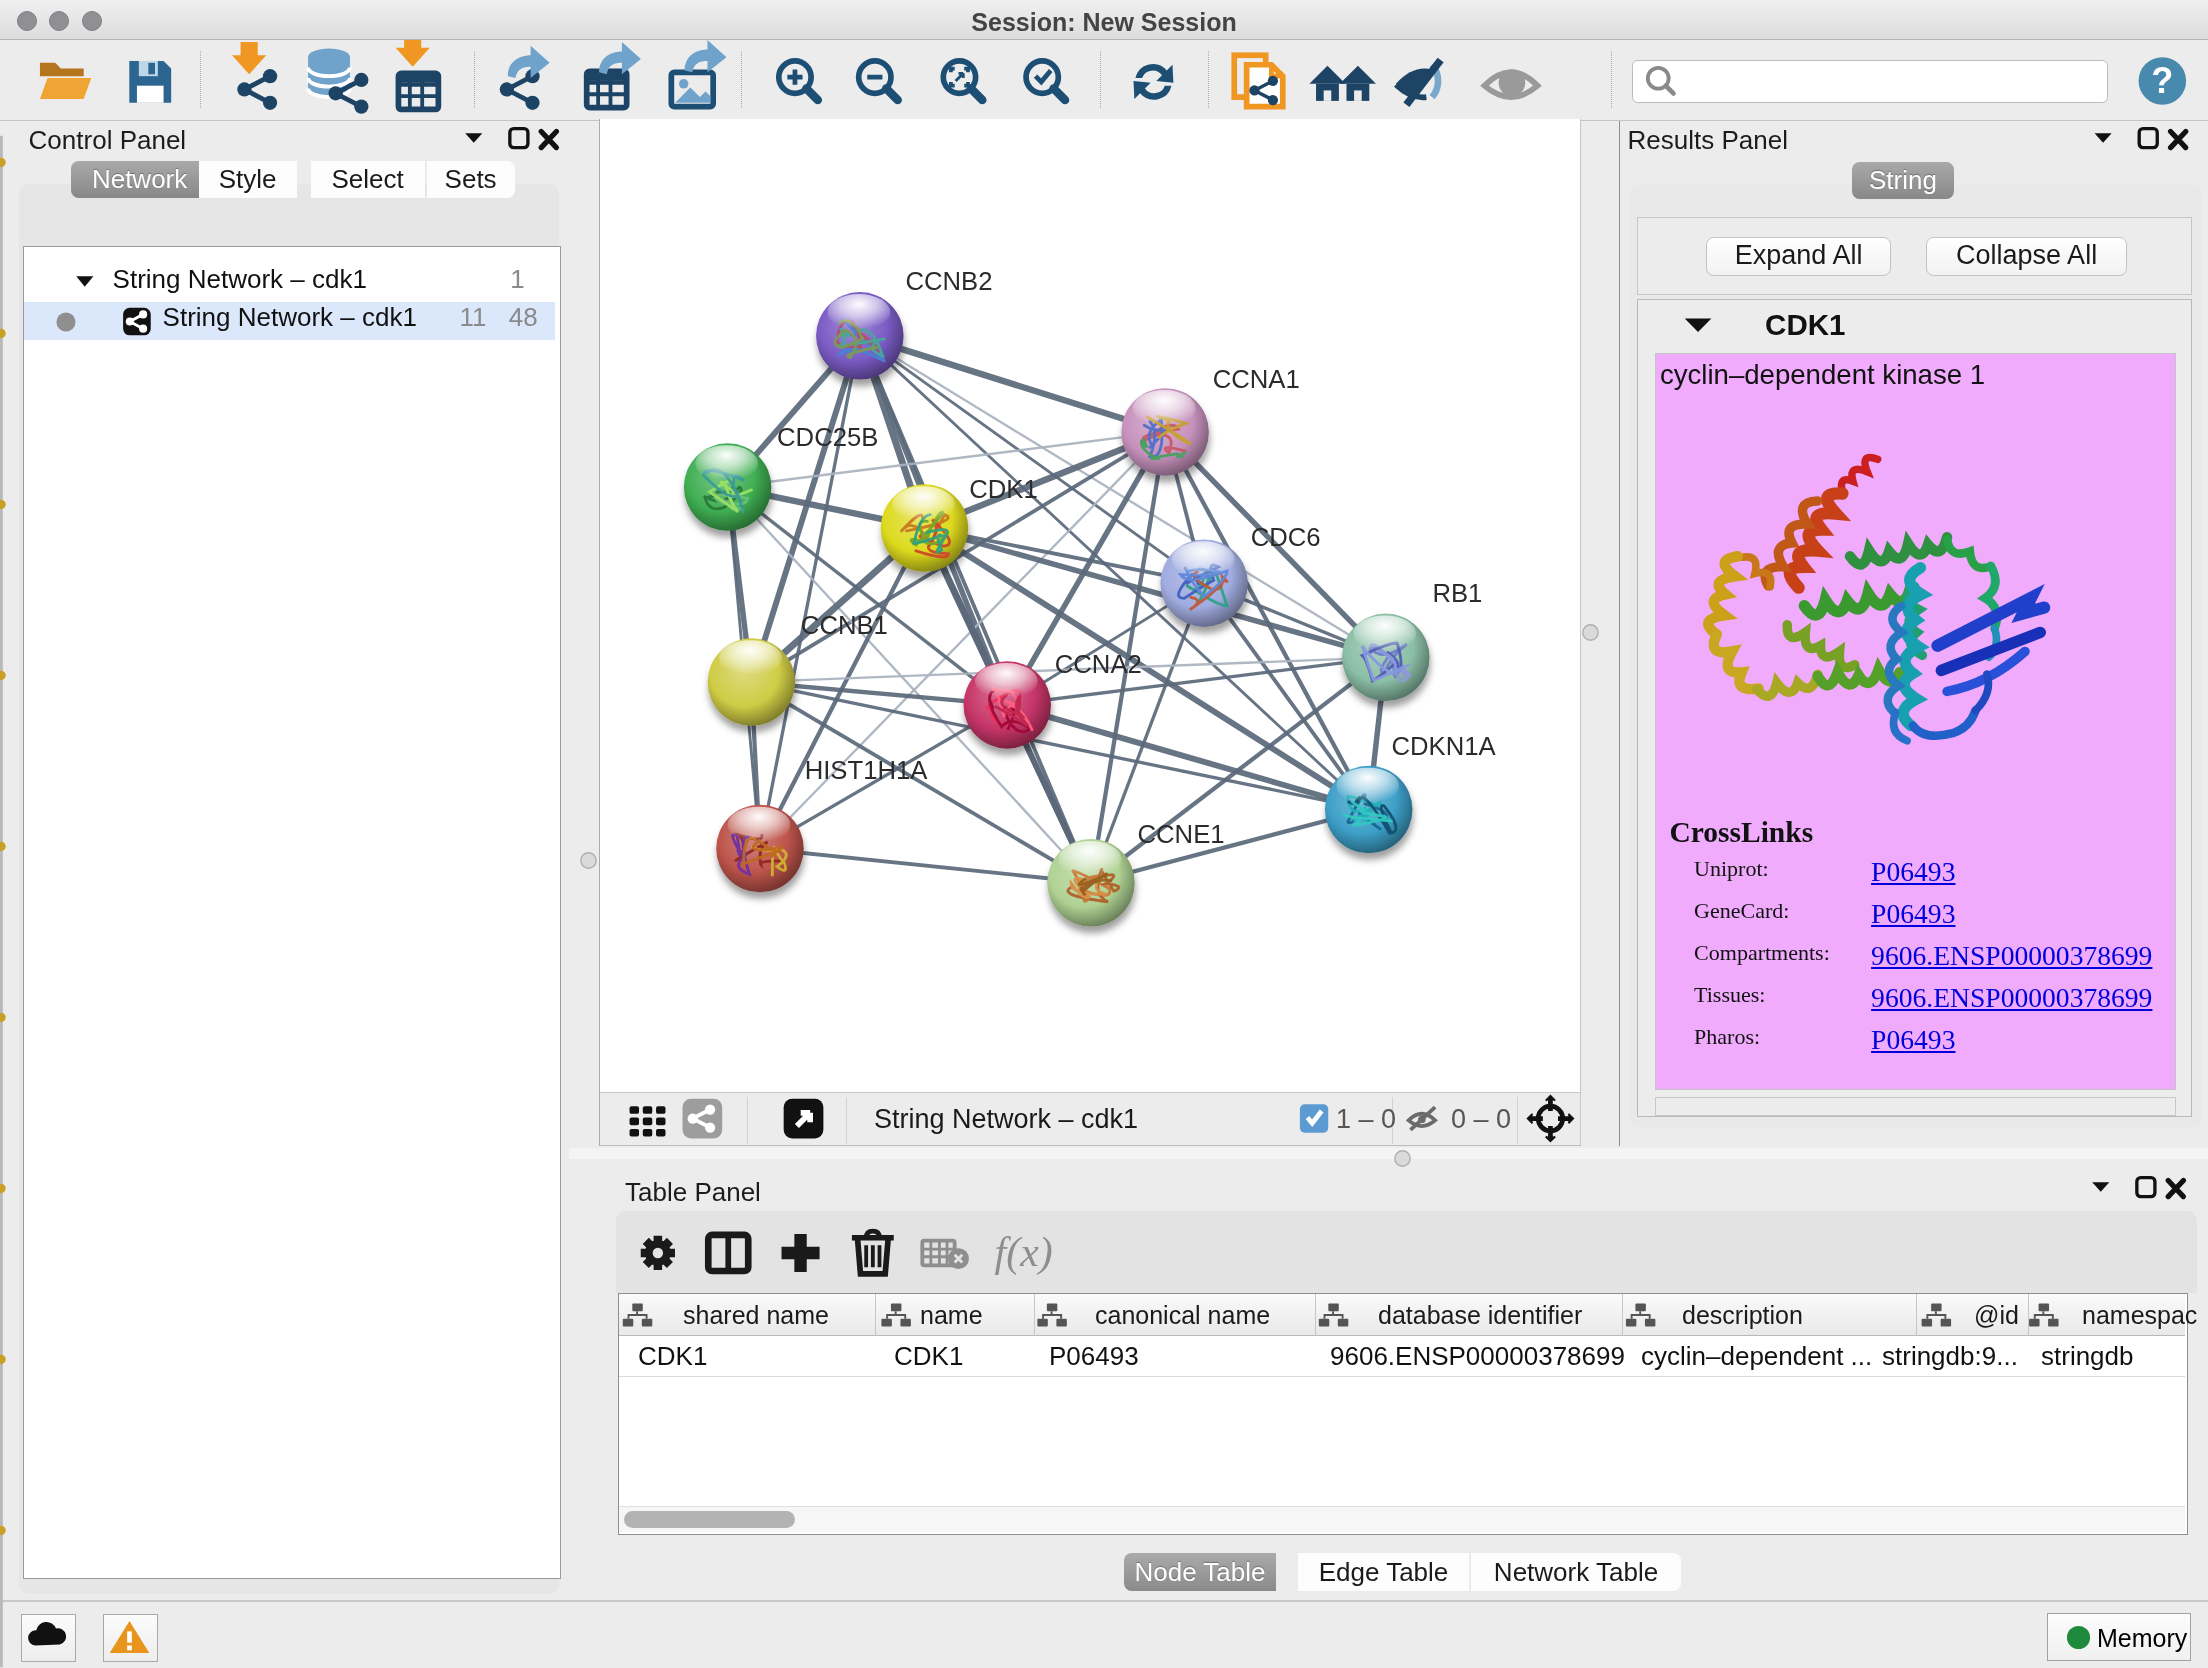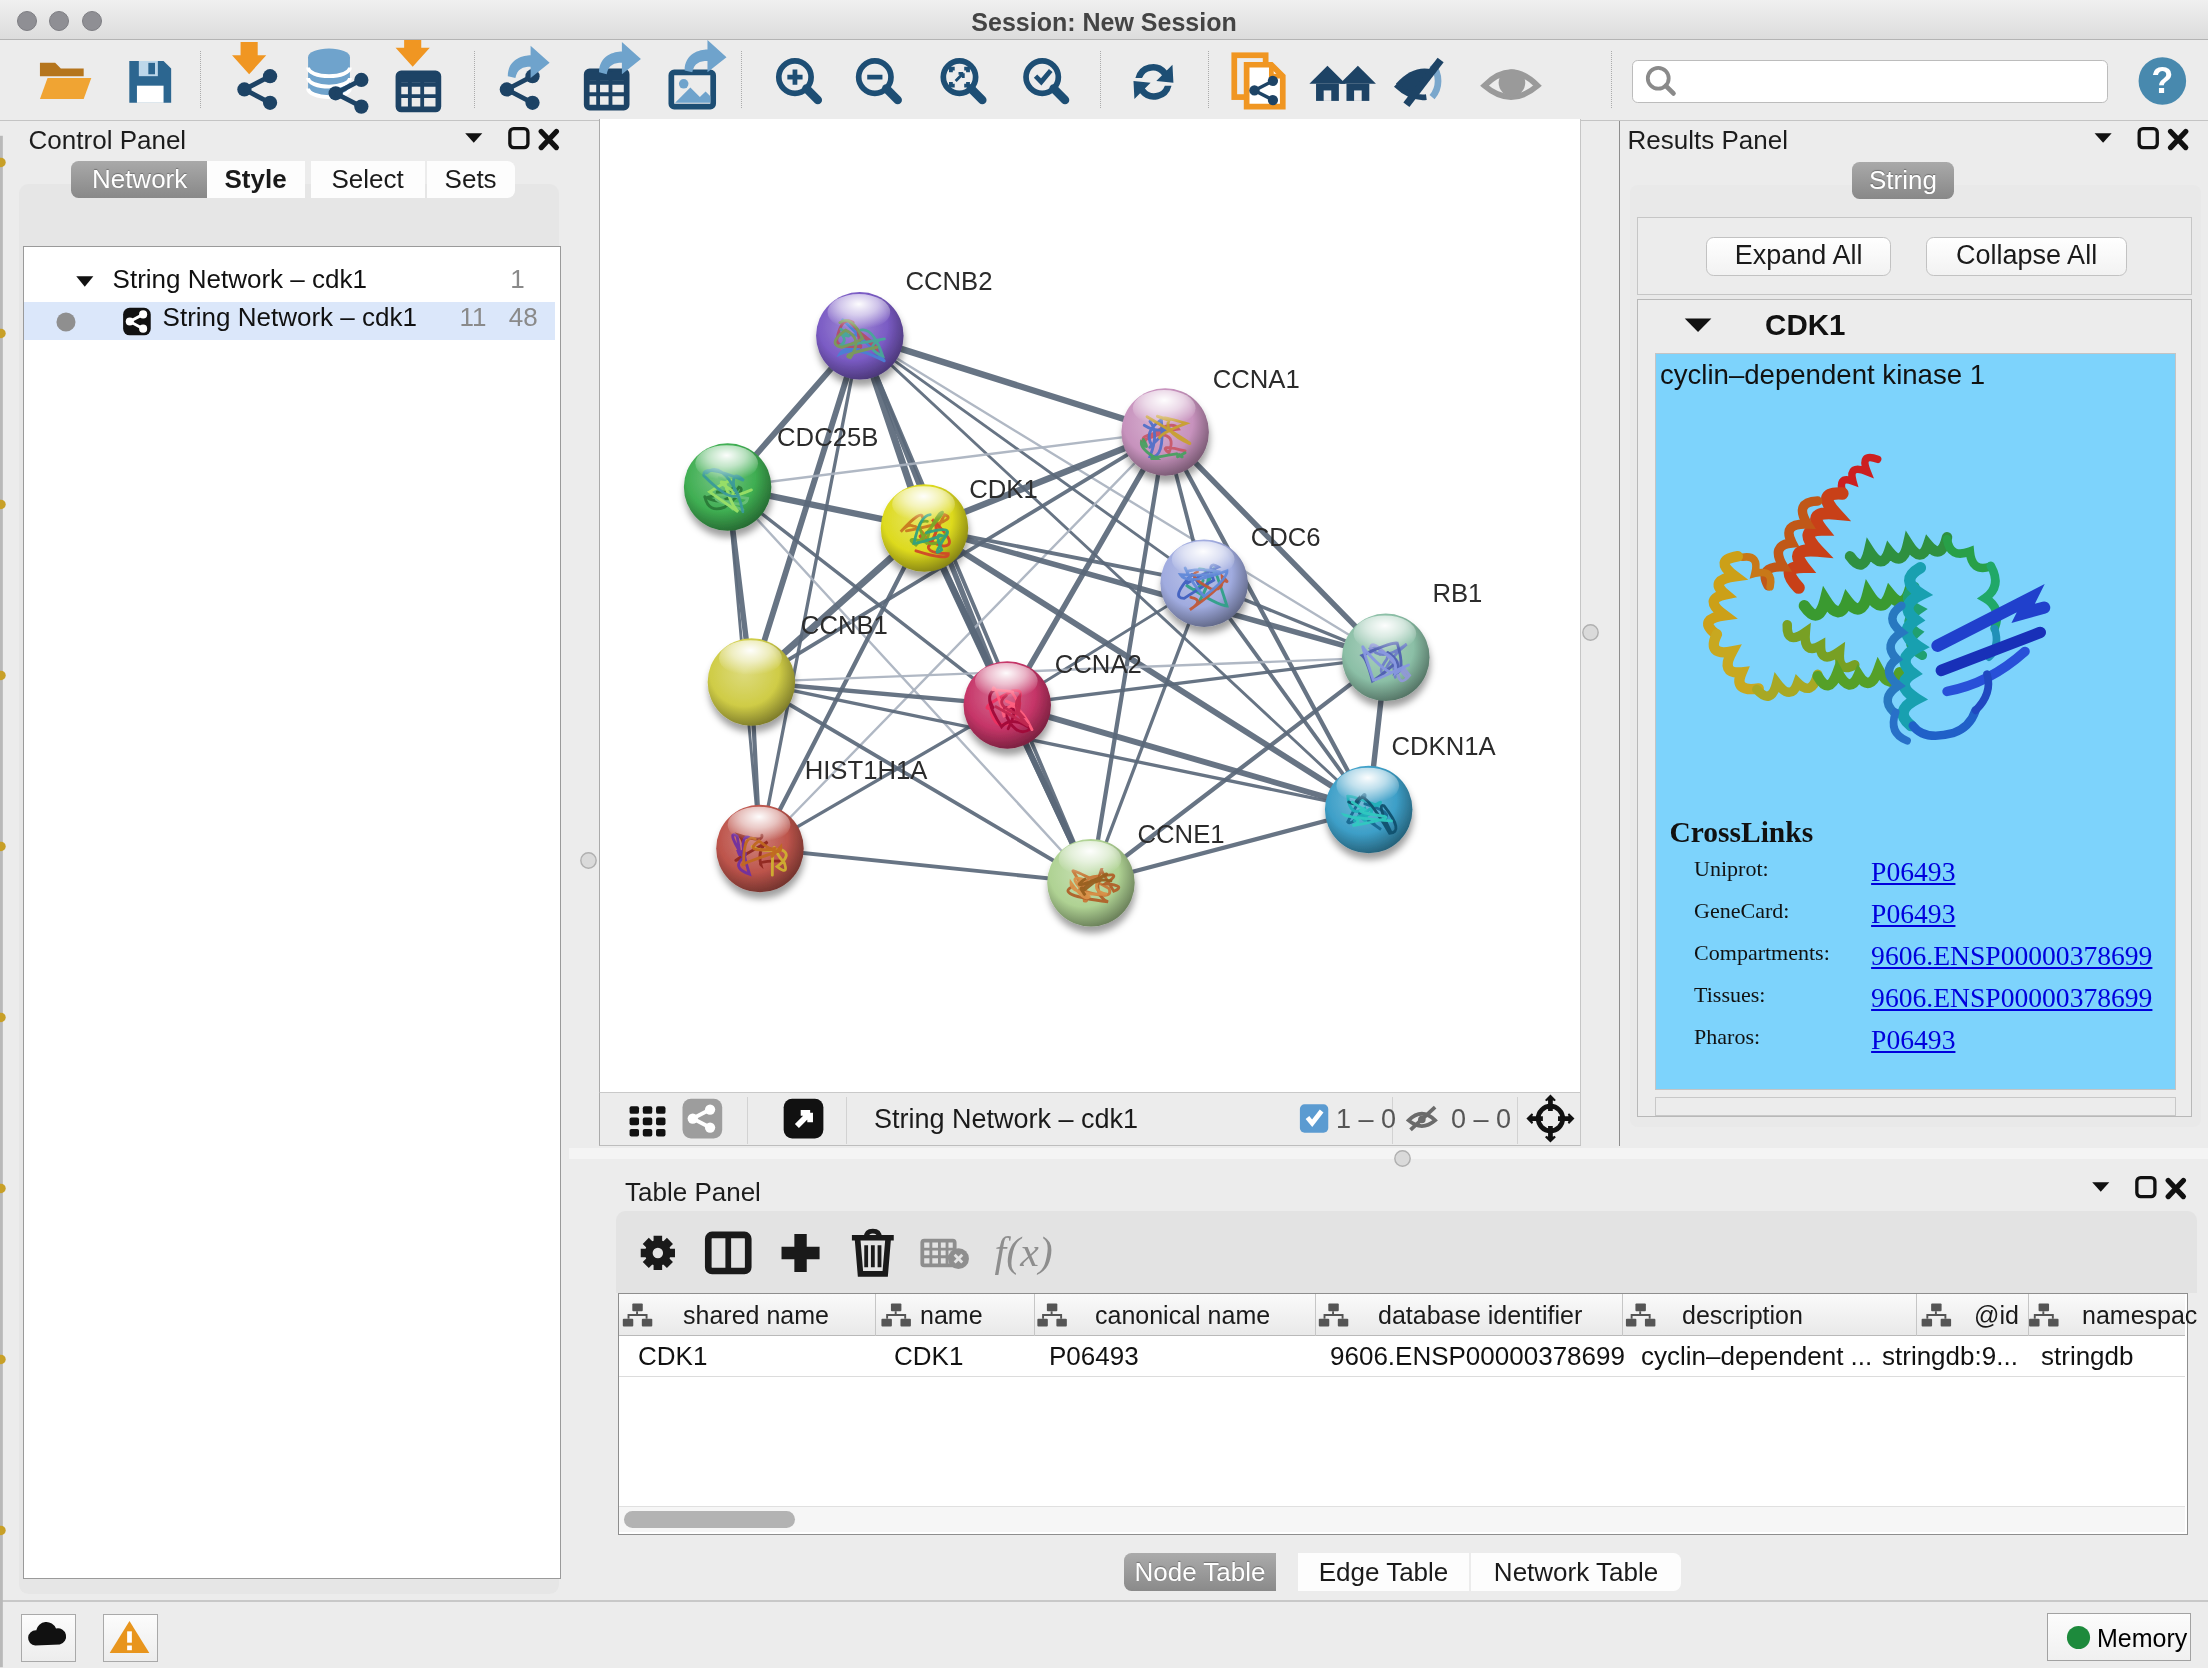--- a/index.html
+++ b/index.html
@@ -55,21 +55,21 @@
   #rp-box { position:absolute; left:9.5px; top:64px; width:571px; height:942px;
     background:#e9e9e9; border-radius:7.6px; }
   #rp-btnbox { position:absolute; left:7.6px; top:32px; width:555px; height:78px;
     border:1.9px solid #c6c6c6; background:#ececec; }
   .rbtn { position:absolute; top:19px; height:39px; background:linear-gradient(#ffffff,#f2f2f2);
     border:1.9px solid #c2c2c2; border-radius:7.6px; font-size:27px; color:#1a1a1a;
     text-align:center; line-height:35px; }
   #rp-cdk { position:absolute; left:7.6px; top:114px; width:555px; height:818px;
     border:1.9px solid #b8b8b8; background:#ececec; }
   #rp-desc { position:absolute; left:17px; top:53px; width:521px; height:737px;
-    border:1px solid #c4c4c4; background:#7dd3fc; }
+    border:1px solid #c4c4c4; background:#f0abfc; }
   .serif { font-family:"Liberation Serif", serif; }
   .xl-label { font-size:22px; color:#111; }
   .xl-link { font-size:27.6px; color:#0000dd; text-decoration:underline; }
 
   
   #tp { left:578px; top:1160px; width:1630px; height:1398px-1220px; }
   #tp-toolbox { position:absolute; left:38px; top:51px; width:1581px; height:82px;
     background:#e3e3e3; border-radius:9.5px 9.5px 0 0; }
   #tp-table { position:absolute; left:40px; top:133px; width:1570px; height:242px;
     border:1.9px solid #8e8e8e; background:#ffffff; }
@@ -280,21 +280,21 @@
 <div class="abs" id="cp">
   <div class="ptitle" style="position:absolute;left:21px;top:3.8px;">Control Panel</div>
   <svg width="561" height="38" viewBox="0 0 590 40" style="position:absolute;left:0;top:0;">
     <path d="M481 13 L499 13 L490 23 Z" fill="#111"></path>
     <rect x="528" y="8" width="19" height="20" rx="4" fill="none" stroke="#111" stroke-width="3.5"></rect>
     <path d="M561 11 L577 28 M577 11 L561 28" stroke="#111" stroke-width="5.5" stroke-linecap="round"></path>
   </svg>
   <div id="cp-sub"></div>
   <div class="tabrow" style="left:63px;top:40px;width:443px;height:37px;">
     <div class="tab sel" style="left:0;width:138px;border-radius:7.6px 0 0 7.6px;">Network</div>
-    <div class="tab" style="left:136px;width:98px;font-weight:bold;">Style</div>
+    <div class="tab" style="left:128px;width:98px;">Style</div>
     <div class="tab" style="left:240px;width:114px;">Select</div>
     <div class="tab" style="left:356px;width:88px;border-radius:0 7.6px 7.6px 0;">Sets</div>
   </div>
   <div id="cp-list">
     <div class="cprow" style="top:17px;">
       <span style="position:absolute;left:89px;">String Network – cdk1</span>
       <span style="position:absolute;right:30px;color:#8a8a8a;">1</span>
       <svg width="76" height="38" viewBox="0 0 80 40" style="position:absolute;left:0;top:0;">
         <path d="M55 13 L73 13 L64 24 Z" fill="#111"></path>
       </svg>

